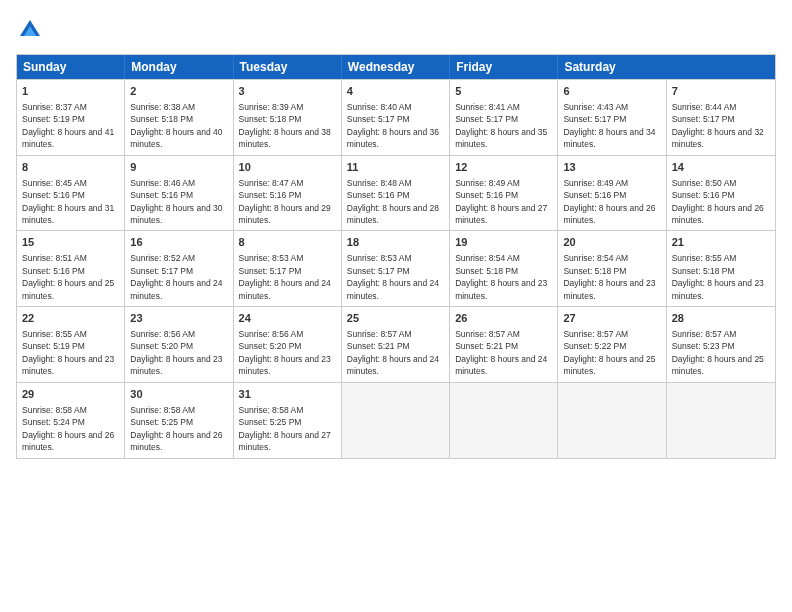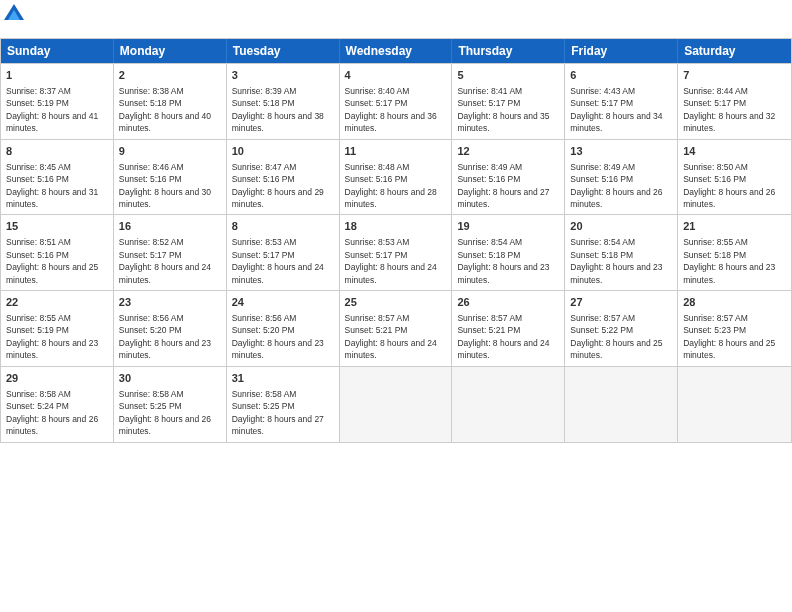--- a/index.html
+++ b/index.html
@@ -6,20 +6,21 @@
     body {
       width: 792px;
       height: 612px;
       font-family: Arial, sans-serif;
       background: #fff;
       overflow: hidden;
     }
     .page {
       width: 792px;
       height: 428px;
+      padding: 16px;
       display: flex;
       flex-direction: column;
     }
     .header {
       display: flex;
       justify-content: space-between;
       align-items: flex-start;
       margin-bottom: 10px;
     }
     .logo {
@@ -123,21 +124,20 @@
       <div class="location"></div>
     </div>
   </div>
 
   <div class="calendar">
     <div class="cal-header-row" id="cal-header">
         <div class="cal-header-cell">Sunday</div>
         <div class="cal-header-cell">Monday</div>
         <div class="cal-header-cell">Tuesday</div>
         <div class="cal-header-cell">Wednesday</div>
-        <div class="cal-header-cell">Thursday</div>
         <div class="cal-header-cell">Friday</div>
         <div class="cal-header-cell">Saturday</div>
       </div>
     <div class="cal-body" id="cal-body">
         <div class="cal-row">
           <div class="cal-cell"><span class="day-num">1</span><span class="info" style="white-space: pre-line;">Sunrise: 8:37 AM
 Sunset: 5:19 PM
 Daylight: 8 hours and 41 minutes.</span></div>
           <div class="cal-cell"><span class="day-num">2</span><span class="info" style="white-space: pre-line;">Sunrise: 8:38 AM
 Sunset: 5:18 PM

